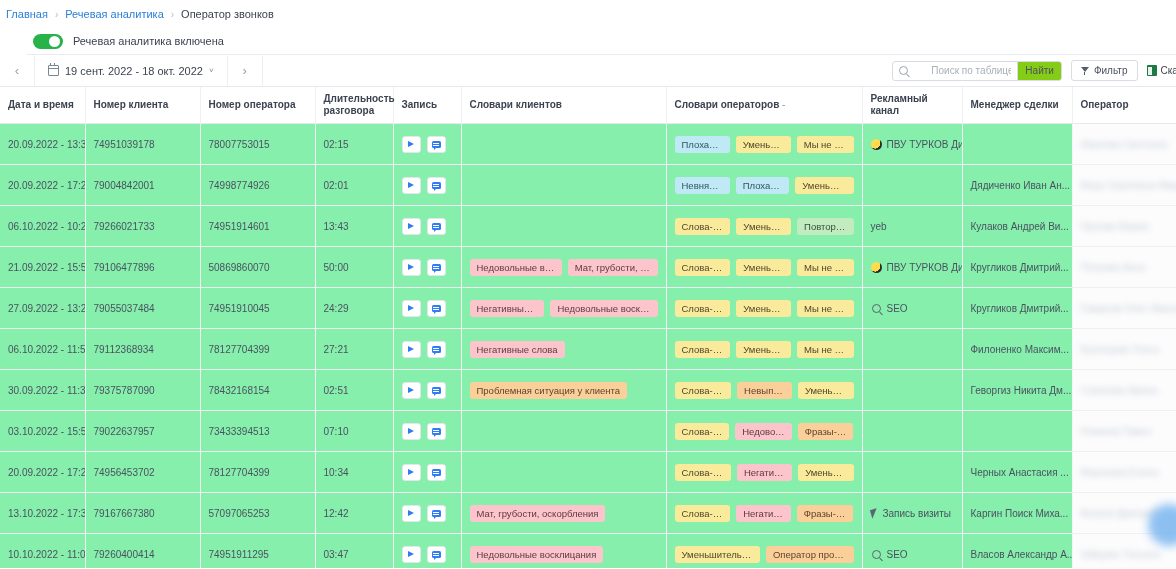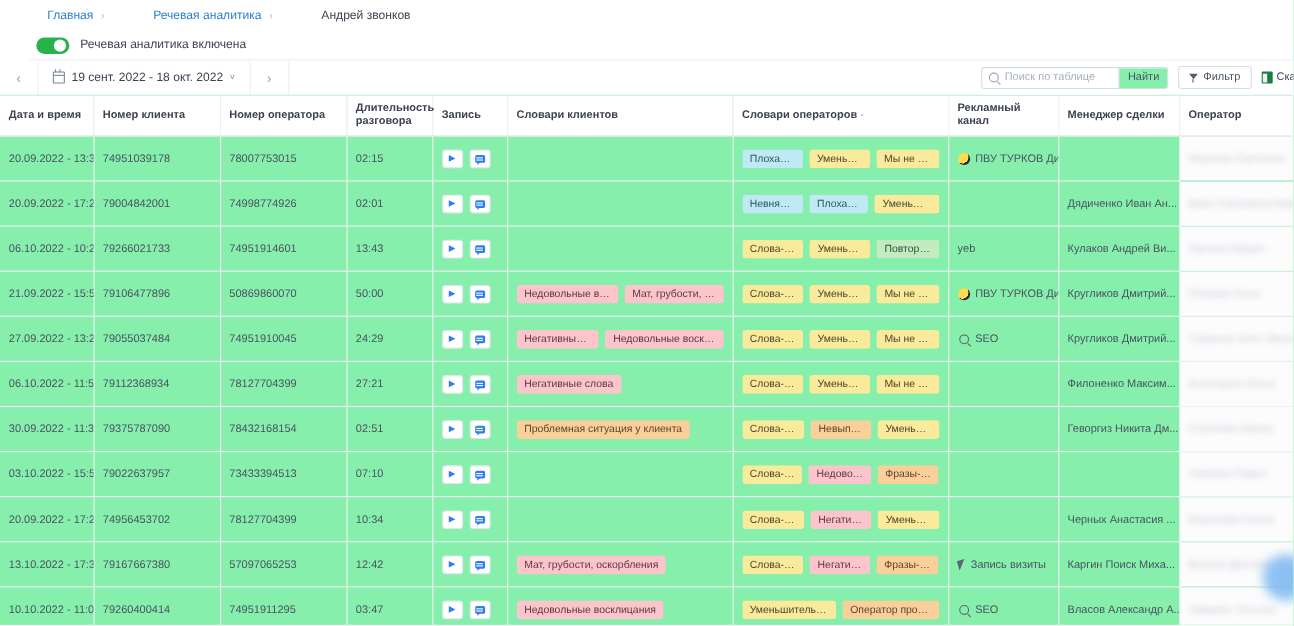--- a/index.html
+++ b/index.html
@@ -10,21 +10,21 @@
     font-size:11px;color:#333a45;
     -webkit-font-smoothing:antialiased;
   }
   .app{position:relative;width:1176px;height:569px;overflow:hidden;}
 
   
   .breadcrumb{
     height:28px;display:flex;align-items:center;gap:7px;
     padding:0 0 0 6px;font-size:11px;
   }
-  .crumb{color:#2a7fd4;cursor:pointer;white-space:nowrap;margin-left:37px;}
+  .crumb{color:#2a7fd4;cursor:pointer;white-space:nowrap;}
   .crumb.current{color:#3c4350;cursor:default;}
   .crumb-sep{color:#b6bdc7;font-size:10px;}
 
   
   .toggle-bar{
     height:26px;display:flex;align-items:center;gap:10px;
     padding:0 0 0 6px;border-bottom:1px solid #e9ecef;margin-left:27px;
   }
   .switch{
     width:30px;height:15px;border-radius:9px;background:#27b34a;
@@ -59,27 +59,27 @@
   .quick-item{color:#2a7fd4;font-size:11px;padding:0 14px;cursor:pointer;white-space:nowrap;}
 
   .toolbar-right{
     position:absolute;right:0;top:0;height:31px;
     display:flex;align-items:center;gap:9px;padding-right:0;
   }
   .search-box{
     display:flex;align-items:center;height:18px;
     border:1px solid #d8dde3;border-radius:3px;overflow:hidden;background:#fff;
   }
-  .search-inner{display:flex;align-items:center;gap:5px;padding:0 6px;width:112px;}
+  .search-inner{display:flex;align-items:center;gap:23px;padding:0 6px;width:112px;}
   .mag{width:7px;height:7px;border:1.2px solid #9aa3af;border-radius:50%;position:relative;flex:0 0 auto;}
   .mag:after{content:"";position:absolute;right:-3px;bottom:-2px;width:4px;height:1.2px;background:#9aa3af;transform:rotate(45deg);}
   .search-ph{font-size:10px;color:#a8b0ba;white-space:nowrap;overflow:hidden;}
   .find-btn{
     height:18px;display:flex;align-items:center;padding:0 7px;font-size:10px;
-    color:#4b5360;background:#86efac;border-left:1px solid #d8dde3;cursor:pointer;white-space:nowrap;
+    color:#4b5360;background:#84cc16;border-left:1px solid #d8dde3;cursor:pointer;white-space:nowrap;
   }
   .pill-btn{
     display:flex;align-items:center;gap:5px;height:19px;padding:0 9px;
     border:1px solid #d8dde3;border-radius:3px;background:#fff;
     font-size:10px;color:#4b5360;cursor:pointer;white-space:nowrap;
   }
   .funnel-ico{
     width:8px;height:8px;position:relative;flex:0 0 auto;
   }
   .funnel-ico:before{
@@ -184,21 +184,21 @@
 </head>
 <body>
 
 <div class="app">
 
   <div class="breadcrumb">
     <span class="crumb">Главная</span>
     <span class="crumb-sep">›</span>
     <span class="crumb">Речевая аналитика</span>
     <span class="crumb-sep">›</span>
-    <span class="crumb current">Андрей звонков</span>
+    <span class="crumb current">Оператор звонков</span>
   </div>
 
   <div class="toggle-bar">
     <div class="switch"></div>
     <span class="toggle-label">Речевая аналитика включена</span>
   </div>
 
   <div class="toolbar">
     <div class="nav-btn">‹</div>
     <div class="date-range">

